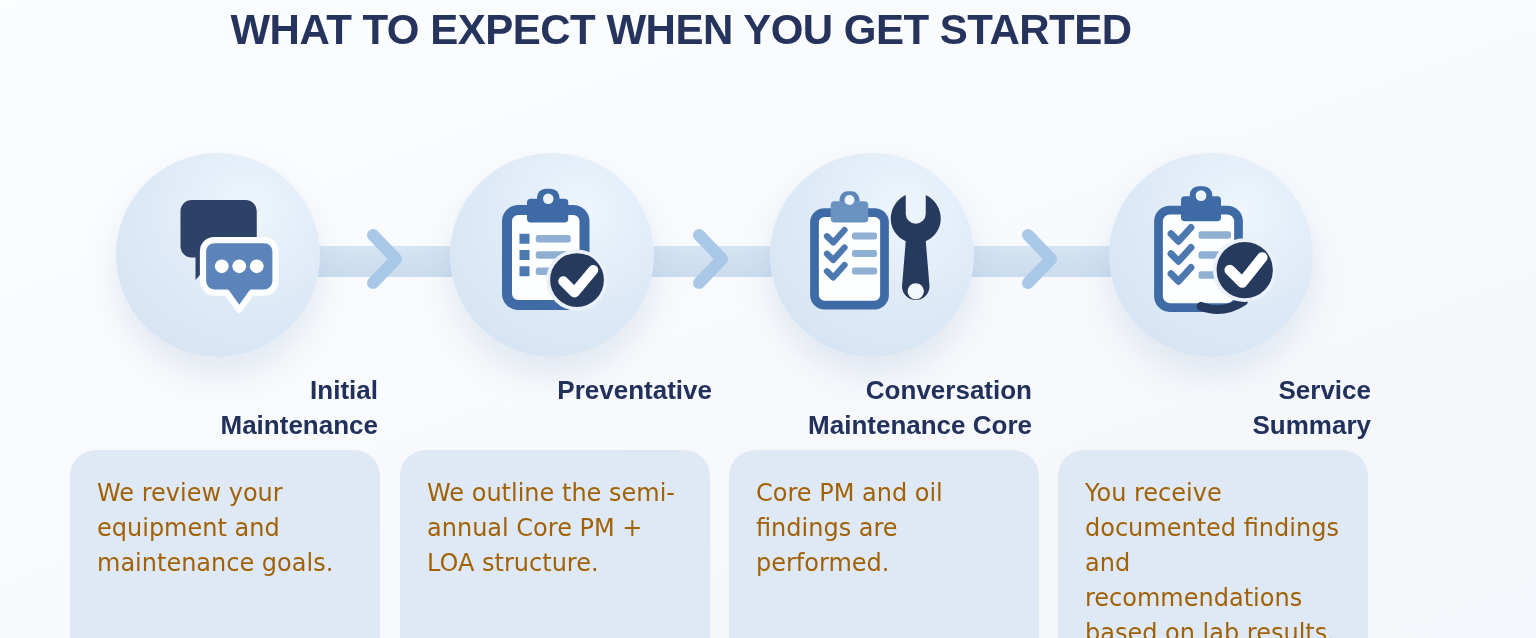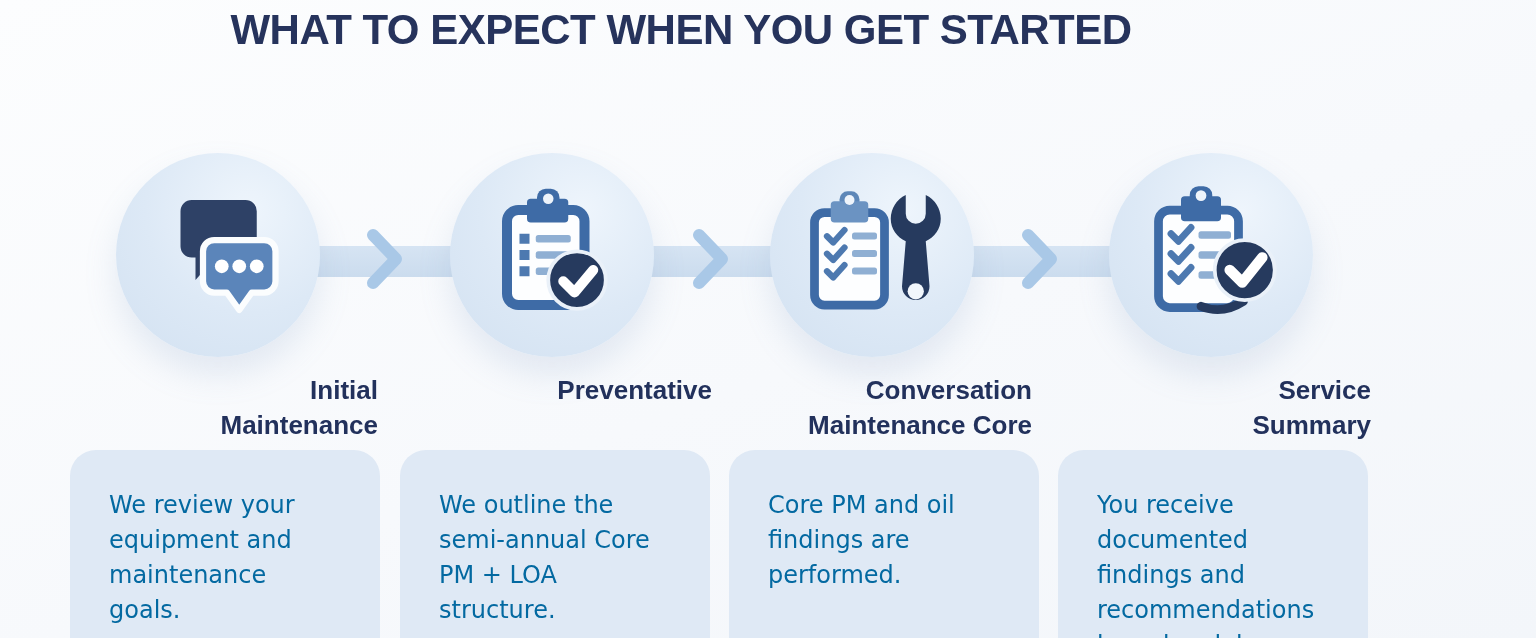--- a/index.html
+++ b/index.html
@@ -33,23 +33,23 @@
     font-size:26px;line-height:35px;font-weight:700;color:#22315c;
   }
   .stitle-1{left:58px;} .stitle-2{left:392px;} .stitle-3{left:712px;} .stitle-4{left:1051px;}
   .step-title span{display:block;}
   .step-card{
     position:absolute;top:450px;width:310px;height:230px;border-radius:26px;
     background:#dfe9f5;z-index:3;
   }
   .card-1{left:70px;} .card-2{left:400px;} .card-3{left:729px;} .card-4{left:1058px;}
   .step-card p{
-    margin:12px;padding:26px 26px 0 27px;
+    margin:0;padding:26px 26px 0 27px;
     font-family:"DejaVu Sans",sans-serif;
-    font-size:24px;line-height:35px;color:#0369a1;
+    font-size:24px;line-height:35px;color:#a16207;
   }
 </style>
 </head>
 <body>
 
 <div class="stage">
 
   <h1 class="main-title">WHAT TO EXPECT WHEN YOU GET STARTED</h1>
 
   <div class="band band-1"></div>

